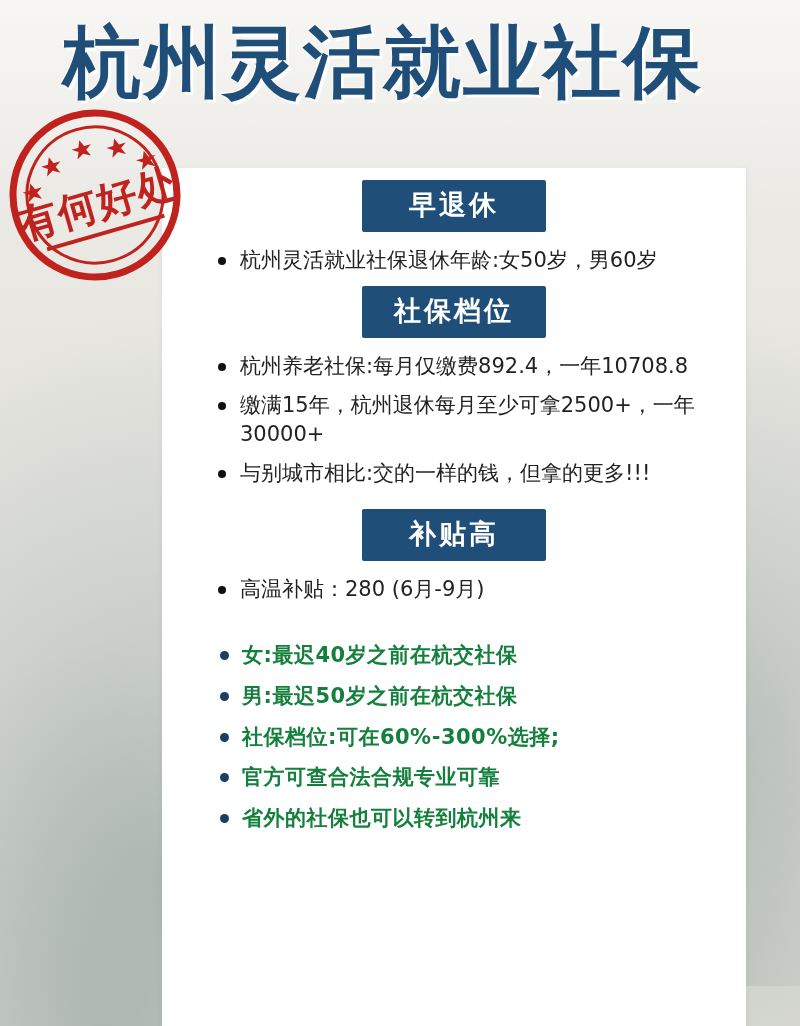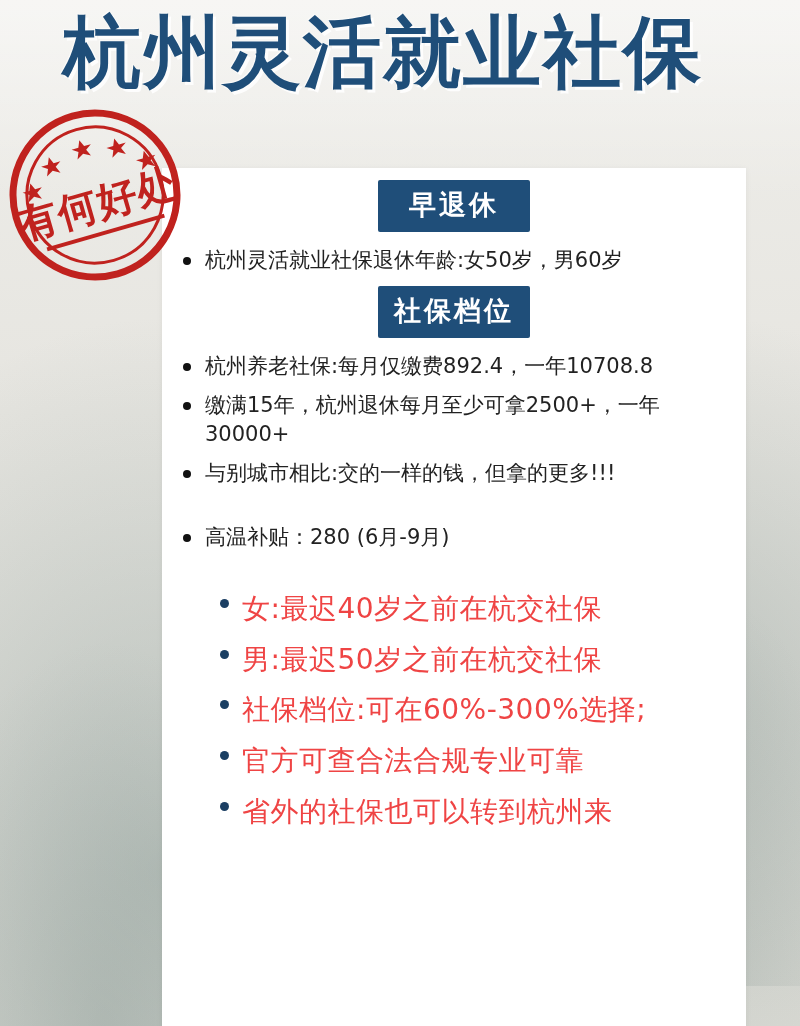--- a/index.html
+++ b/index.html
@@ -48,21 +48,21 @@
     top: 0;
     width: 800px;
     height: 200px;
     background: linear-gradient(180deg, rgba(255,255,255,0.55) 0%, rgba(255,255,255,0) 100%);
     opacity: 0.9;
   }
 
   
   .title {
     position: absolute;
-    top: 10px;
+    top: 20px;
     left: 0;
     width: 766px;
     text-align: center;
     font-family: "DejaVu Sans", "Liberation Sans", sans-serif;
     font-size: 78px;
     font-weight: bold;
     letter-spacing: 2px;
     color: #1f4e79;
     text-shadow: 3px 3px 0 rgba(255,255,255,0.85), -1px -1px 0 rgba(255,255,255,0.6);
     line-height: 1.1;
@@ -89,39 +89,39 @@
     width: 584px;
     min-height: 858px;
     background: #ffffff;
     box-shadow: 0 1px 6px rgba(0,0,0,0.06);
     padding-bottom: 10px;
   }
 
   .section-heading {
     margin: 0 auto;
     display: block;
-    width: 152px;
+    width: 184px;
     background: #1f4e79;
     color: #ffffff;
     font-family: "DejaVu Sans", "Liberation Sans", sans-serif;
     font-size: 27px;
     font-weight: bold;
     text-align: center;
     padding: 7px 0 9px 0;
     letter-spacing: 3px;
     border-radius: 2px;
   }
 
   .sec { padding-top: 0; }
   .sec-1 { padding-top: 12px; }
 
   ul.items {
     list-style: none;
     margin: 14px 0 10px 0;
-    padding: 0 22px 0 21px;
+    padding: 0 22px 0 56px;
   }
   ul.items li {
     position: relative;
     font-family: "DejaVu Sans", "Liberation Sans", sans-serif;
     font-size: 21px;
     color: #222222;
     line-height: 1.42;
     margin-bottom: 9px;
     padding-left: 22px;
   }
@@ -135,23 +135,23 @@
     background: #111111;
     border-radius: 50%;
   }
 
   
   .sec-4 ul.items {
     padding-left: 58px;
     margin-top: 16px;
   }
   .sec-4 ul.items li {
-    font-weight: normal;
-    color: #ef4444;
-    font-size: 28px;
+    font-weight: bold;
+    color: #15803d;
+    font-size: 21px;
     letter-spacing: 0.5px;
     margin-bottom: 11px;
   }
   .sec-4 ul.items li:before {
     background: #1b3f63;
     width: 9px;
     height: 9px;
     top: 10px;
   }
   .spacer-sm { height: 10px; }
@@ -199,20 +199,21 @@
       <ul class="items">
         <li>杭州养老社保:每月仅缴费892.4，一年10708.8</li>
         <li>缴满15年，杭州退休每月至少可拿2500+，一年30000+</li>
         <li>与别城市相比:交的一样的钱，但拿的更多!!!</li>
       </ul>
     </div>
 
     <div class="spacer-sm"></div>
 
     <div class="sec sec-3">
+      <div class="section-heading">补贴高</div>
       <ul class="items">
         <li>高温补贴：280 (6月-9月)</li>
       </ul>
     </div>
 
     <div class="spacer-sm"></div>
 
     <div class="sec sec-4">
       <ul class="items">
         <li>女:最迟40岁之前在杭交社保</li>

